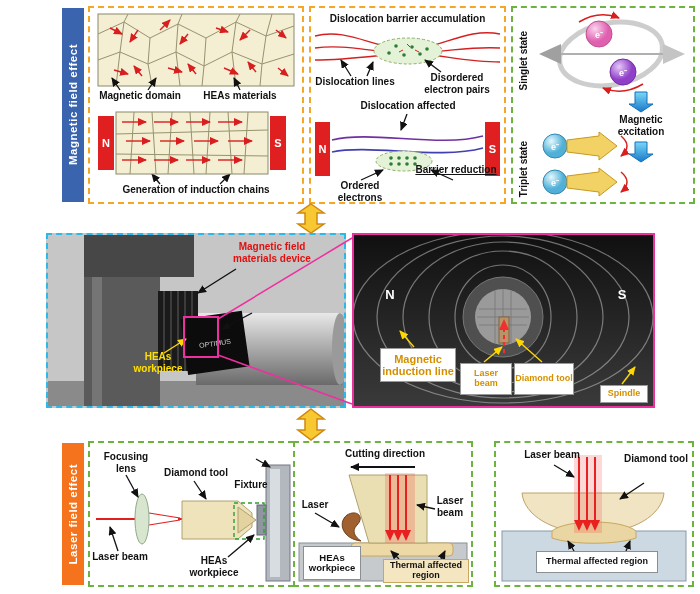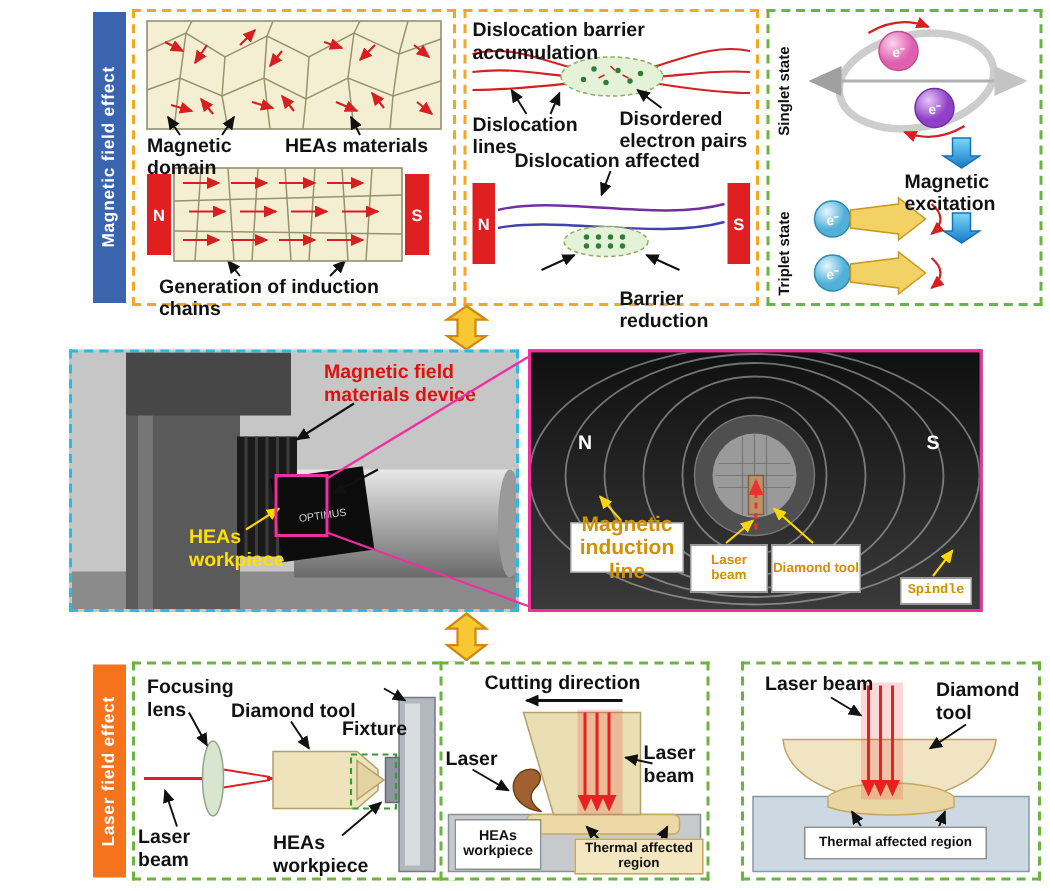--- a/index.html
+++ b/index.html
@@ -1,18 +1,18 @@
 <!DOCTYPE html>
 <html><head>
 <meta charset="utf-8">
 <style>
   html,body{margin:0;padding:0;background:#fff;font-family:"Liberation Sans",sans-serif;}
   #canvas{position:relative;width:700px;height:594px;background:#fff;overflow:hidden;}
   .panel{position:absolute;box-sizing:border-box;background:#fff;}
-  .lbl{position:absolute;font-weight:bold;font-size:13px;line-height:1.15;color:#111;text-align:left;}
+  .lbl{position:absolute;font-weight:bold;font-size:10px;line-height:1.15;color:#111;text-align:center;}
   .strip{position:absolute;display:flex;align-items:center;justify-content:center;}
   .strip span{writing-mode:vertical-rl;transform:rotate(180deg);color:#fff;font-weight:bold;font-size:11.5px;letter-spacing:.5px;white-space:nowrap;}
   .vlab{position:absolute;display:flex;align-items:center;justify-content:center;}
   .vlab span{writing-mode:vertical-rl;transform:rotate(180deg);font-weight:bold;font-size:10px;color:#111;white-space:nowrap;}
   .wbox{position:absolute;background:#fff;border:1px solid #999;display:flex;align-items:center;justify-content:center;text-align:center;font-weight:bold;color:#d49000;line-height:1.1;}
   .wbox2{position:absolute;background:#fff;border:1px solid #8a8f94;display:flex;align-items:center;justify-content:center;text-align:center;font-weight:bold;color:#111;line-height:1.1;}
   .tanbox{position:absolute;background:#f3e6c0;border:1px solid #c8a860;display:flex;align-items:center;justify-content:center;text-align:center;font-weight:bold;color:#111;line-height:1.1;}
   svg{display:block;}
   svg text{font-family:"Liberation Sans",sans-serif;}
   .abs{position:absolute;}
@@ -156,21 +156,22 @@
         <circle cx="80" cy="156" r="1.8"></circle>
           <circle cx="88" cy="156" r="1.8"></circle>
           <circle cx="96" cy="156" r="1.8"></circle>
           <circle cx="104" cy="156" r="1.8"></circle>
       </g>
     </svg>
     <div class="lbl" style="left:4px;top:5px;width:185px;">Dislocation barrier accumulation</div>
     <div class="lbl" style="left:4px;top:68px;width:80px;">Dislocation lines</div>
     <div class="lbl" style="left:102px;top:64px;width:88px;">Disordered electron pairs</div>
     <div class="lbl" style="left:32px;top:92px;width:130px;">Dislocation affected</div>
-    <div class="lbl" style="left:102px;top:184px;width:86px;">Barrier reduction</div>
+    <div class="lbl" style="left:10px;top:172px;width:78px;">Ordered electrons</div>
+    <div class="lbl" style="left:102px;top:156px;width:86px;text-decoration:underline;">Barrier reduction</div>
   </div>
 
   <div class="panel" style="left:511px;top:6px;width:184px;height:198px;border:2px dashed #6cb33f;">
     <svg class="abs" style="left:0;top:0;" width="180" height="194" viewBox="0 0 180 194">
       <defs>
         <marker id="rC" markerWidth="10" markerHeight="8" refX="8" refY="4" orient="auto" markerUnits="userSpaceOnUse">
             <path d="M0,0 L9,4 L0,8 Z" fill="#d81e1e"></path>
           </marker>
         <radialGradient id="gPink" cx="35%" cy="30%">
             <stop offset="0%" stop-color="#fbd5ee"></stop>
@@ -313,24 +314,24 @@
       <line x1="150" y1="118" x2="150" y2="86" stroke="#f03030" stroke-width="2" stroke-dasharray="4,3" marker-end="url(#rE)"></line>
       <text x="36" y="64" fill="#fff" font-weight="bold" font-size="13" text-anchor="middle">N</text>
       <text x="268" y="64" fill="#fff" font-weight="bold" font-size="13" text-anchor="middle">S</text>
       <g stroke="#ffd700" stroke-width="1.4">
         <line x1="60" y1="112" x2="46" y2="96" marker-end="url(#yE)"></line>
         <line x1="130" y1="127" x2="148" y2="112" marker-end="url(#yE)"></line>
         <line x1="188" y1="127" x2="162" y2="104" marker-end="url(#yE)"></line>
         <line x1="268" y1="149" x2="281" y2="132" marker-end="url(#yE)"></line>
       </g>
     </svg>
-    <div class="wbox" style="left:26px;top:113px;width:74px;height:32px;font-size:14px;">Magnetic induction line</div>
+    <div class="wbox" style="left:26px;top:113px;width:74px;height:32px;font-size:11px;">Magnetic induction line</div>
     <div class="wbox" style="left:106px;top:128px;width:50px;height:30px;font-size:9px;">Laser beam</div>
     <div class="wbox" style="left:160px;top:128px;width:58px;height:30px;font-size:9px;">Diamond tool</div>
-    <div class="wbox" style="left:246px;top:150px;width:46px;height:16px;font-size:9px;font-family:Liberation Mono, monospace;">Spindle</div>
+    <div class="wbox" style="left:246px;top:150px;width:46px;height:16px;font-size:9px;">Spindle</div>
   </div>
 
   <svg class="abs" style="left:0;top:0;pointer-events:none;z-index:5;" width="700" height="594" viewBox="0 0 700 594">
     <rect x="184" y="317" width="34" height="40" fill="none" stroke="#ee2fa0" stroke-width="2"></rect>
     <line x1="218" y1="319" x2="352" y2="238" stroke="#ee2fa0" stroke-width="1.5"></line>
     <line x1="218" y1="355" x2="352" y2="404" stroke="#ee2fa0" stroke-width="1.5"></line>
   </svg>
 
   <div class="panel" style="left:88px;top:441px;width:216px;height:146px;border:2px dashed #6cb33f;">
     <svg class="abs" style="left:0;top:0;" width="212" height="142" viewBox="0 0 212 142">

